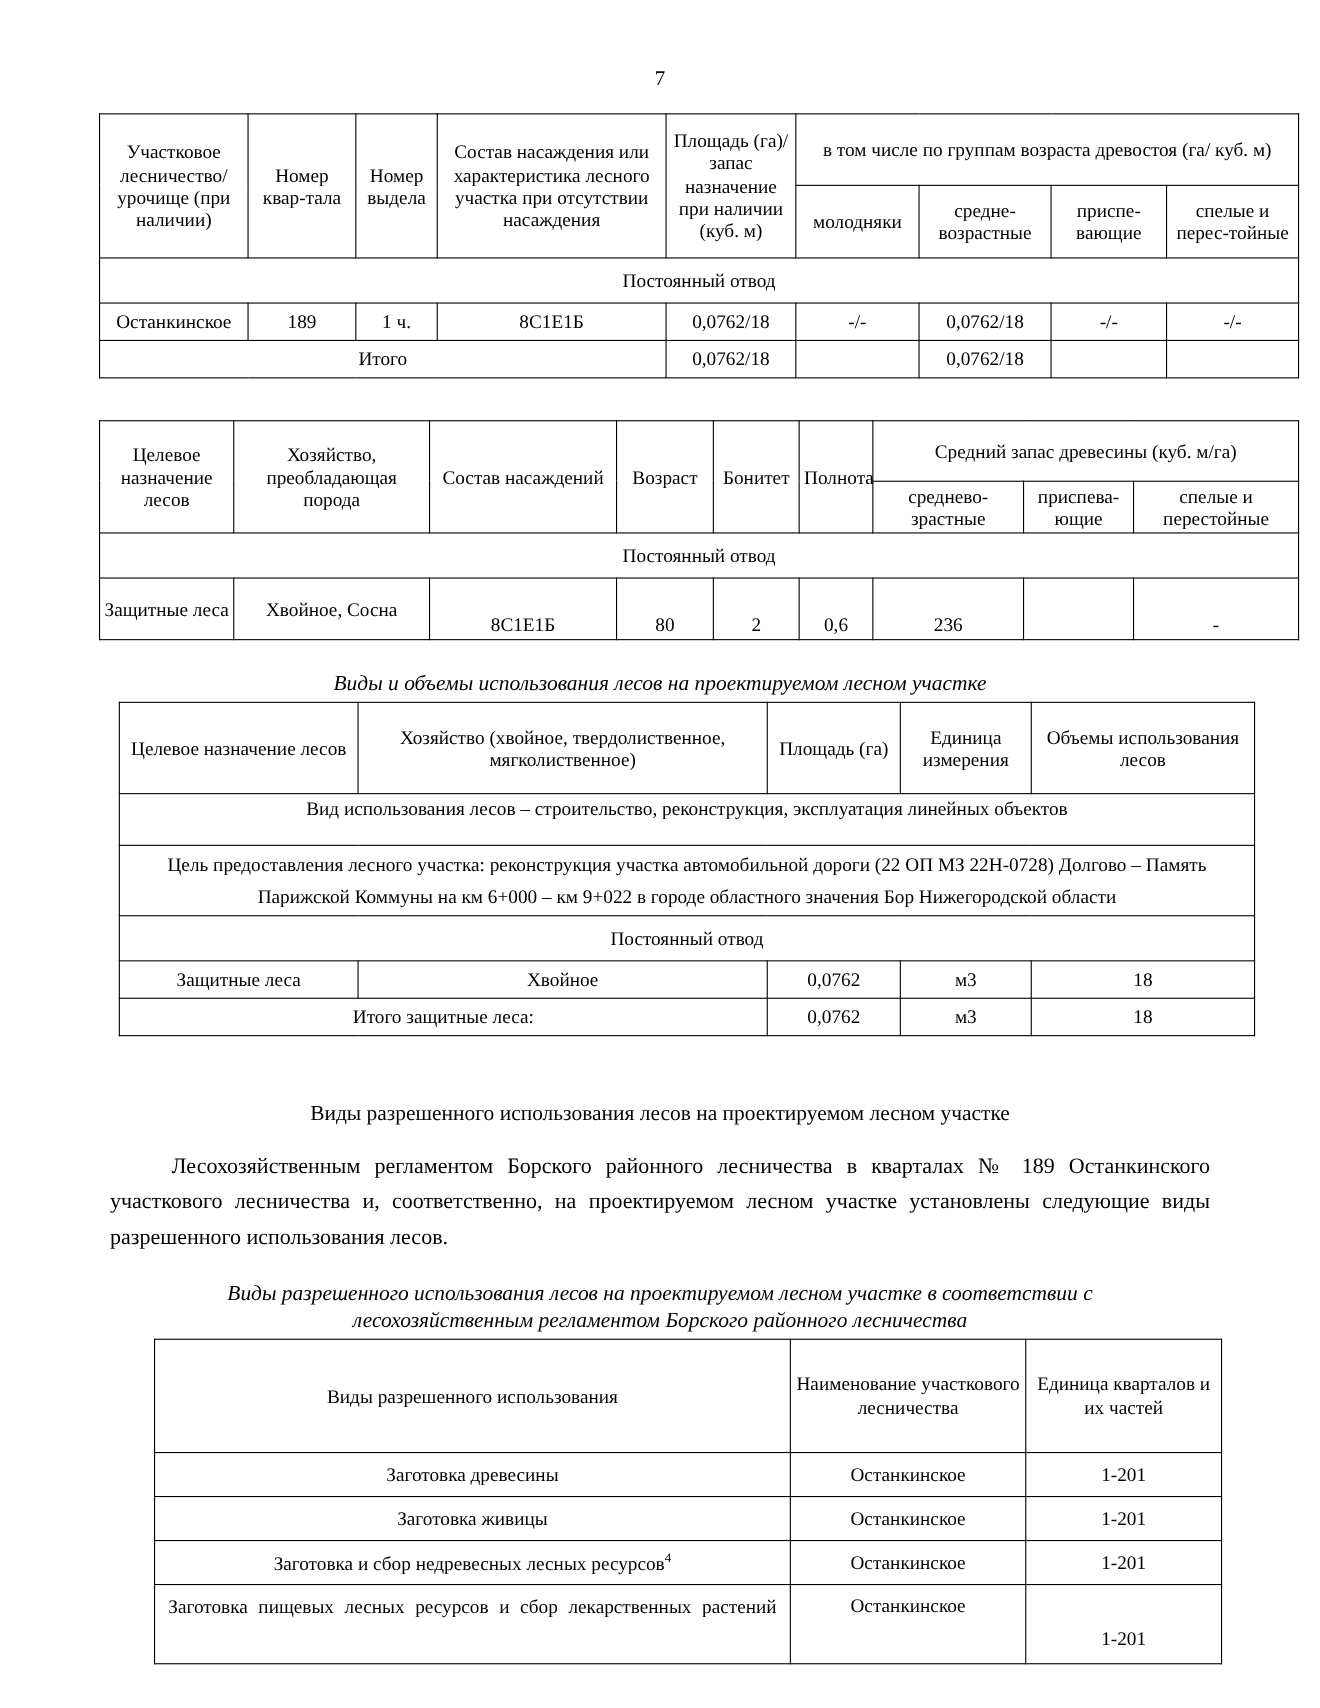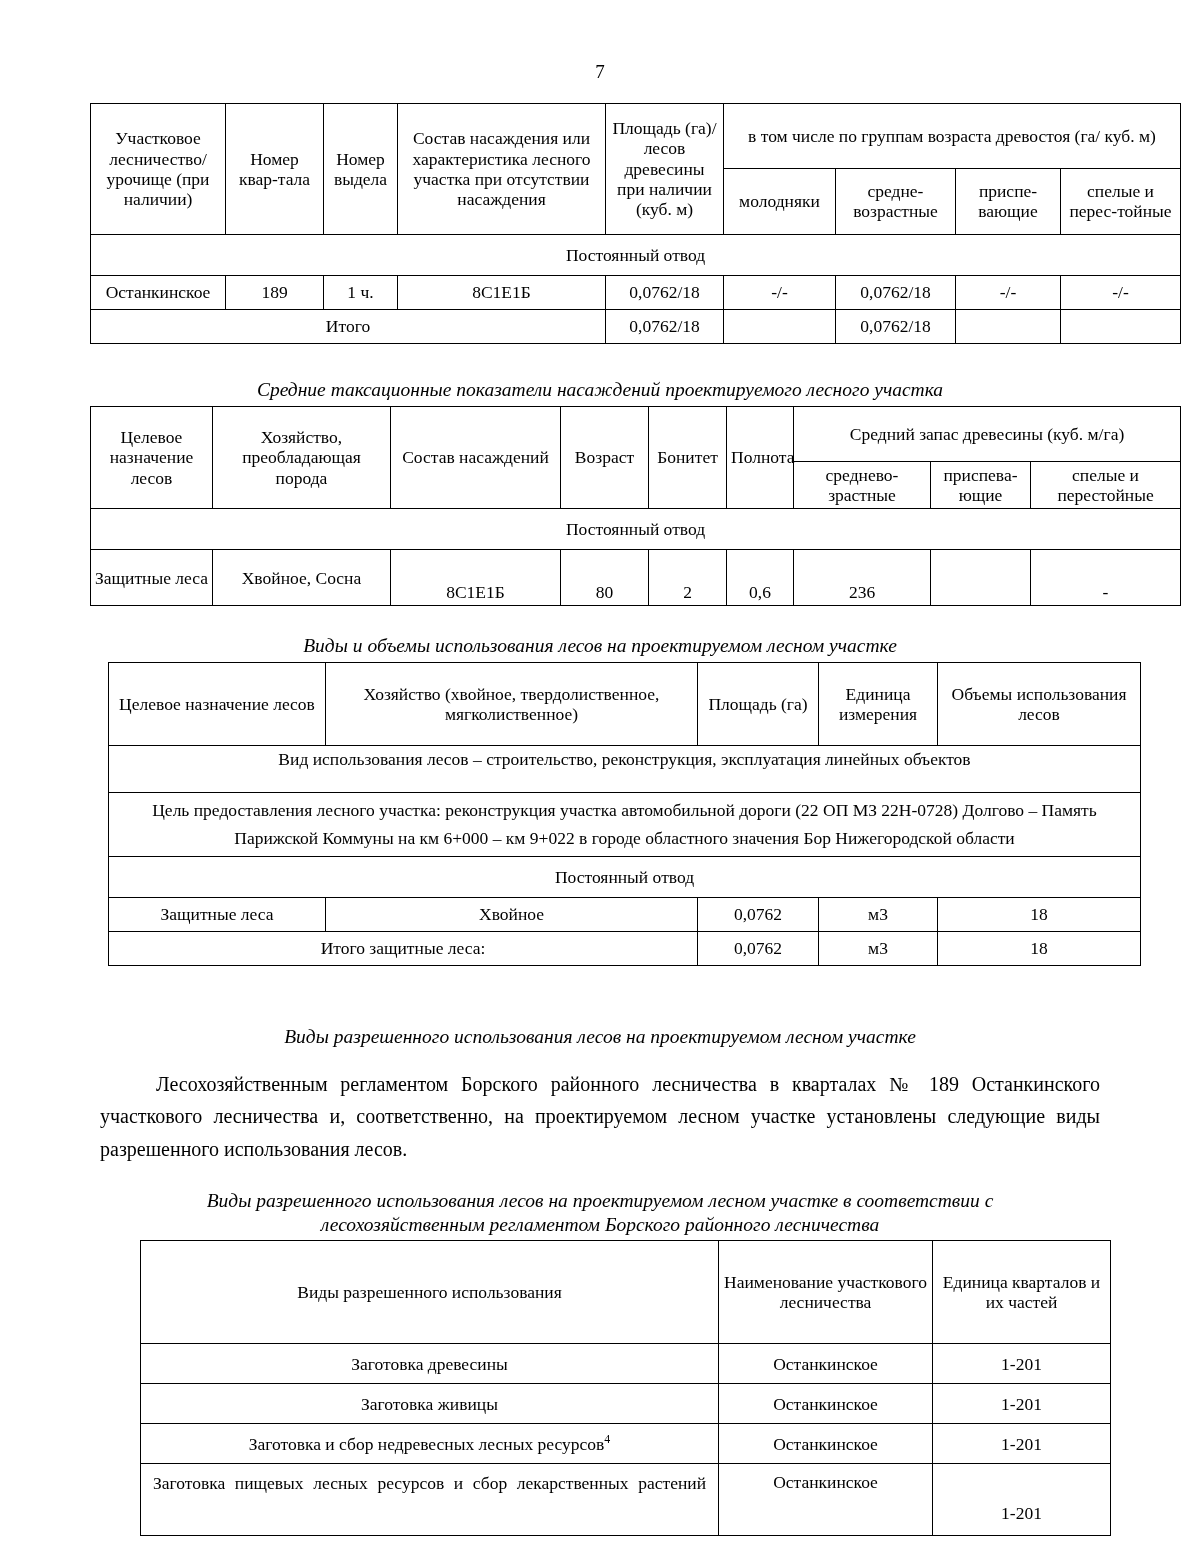--- a/index.html
+++ b/index.html
@@ -69,21 +69,20 @@
   .datarow { height: 34px; }
 
   .left { text-align: left; padding-left: 10px; margin-left: 31px; }
   .justboth {
     text-align: justify;
     text-align-last: justify;
   }
 
   .para-title {
     text-align: center;
-    font-style: italic;
     font-size: 19.5px;
     margin: 0;
   }
   .body-para {
     font-size: 20px;
     line-height: 1.62;
     text-align: justify;
     margin: 0;
     padding: 0 100px 0 100px;
     text-indent: 56px;
@@ -125,21 +124,21 @@
         <col style="width:120px">
           <col style="width:105px">
           <col style="width:120px">
       </colgroup>
       <tbody>
         <tr>
           <td rowspan="2" class="hcell tall">Участковое лесничество/ урочище (при наличии)</td>
           <td rowspan="2" class="hcell">Номер квар-тала</td>
           <td rowspan="2" class="hcell">Номер выдела</td>
           <td rowspan="2" class="hcell">Состав насаждения или характеристика лесного участка при отсутствии насаждения</td>
-          <td rowspan="2" class="hcell">Площадь (га)/лесов древесины при наличии (куб. м)</td>
+          <td rowspan="2" class="hcell">Площадь (га)/запас назначение при наличии (куб. м)</td>
           <td colspan="4" class="hcell" style="height:58px">в том числе по группам возраста древостоя (га/ куб. м)</td>
         </tr>
         <tr>
           <td class="hcell">молодняки</td>
           <td class="hcell">средне-возрастные</td>
           <td class="hcell">приспе-вающие</td>
           <td class="hcell">спелые и перес-тойные</td>
         </tr>
         <tr>
           <td colspan="9" class="rowband">Постоянный отвод</td>
@@ -162,21 +161,20 @@
           <td>0,0762/18</td>
           <td></td>
           <td></td>
         </tr>
       </tbody>
     </table>
   </div>
 
   <div class="sp-34"></div>
 
-  <div class="tbl-caption">Средние таксационные показатели насаждений проектируемого лесного участка</div>
 
   <div class="tbl2-wrap">
     <table class="doc t2">
       <colgroup>
         <col style="width:122px">
           <col style="width:178px">
           <col style="width:170px">
         <col style="width:88px">
           <col style="width:78px">
           <col style="width:67px">

